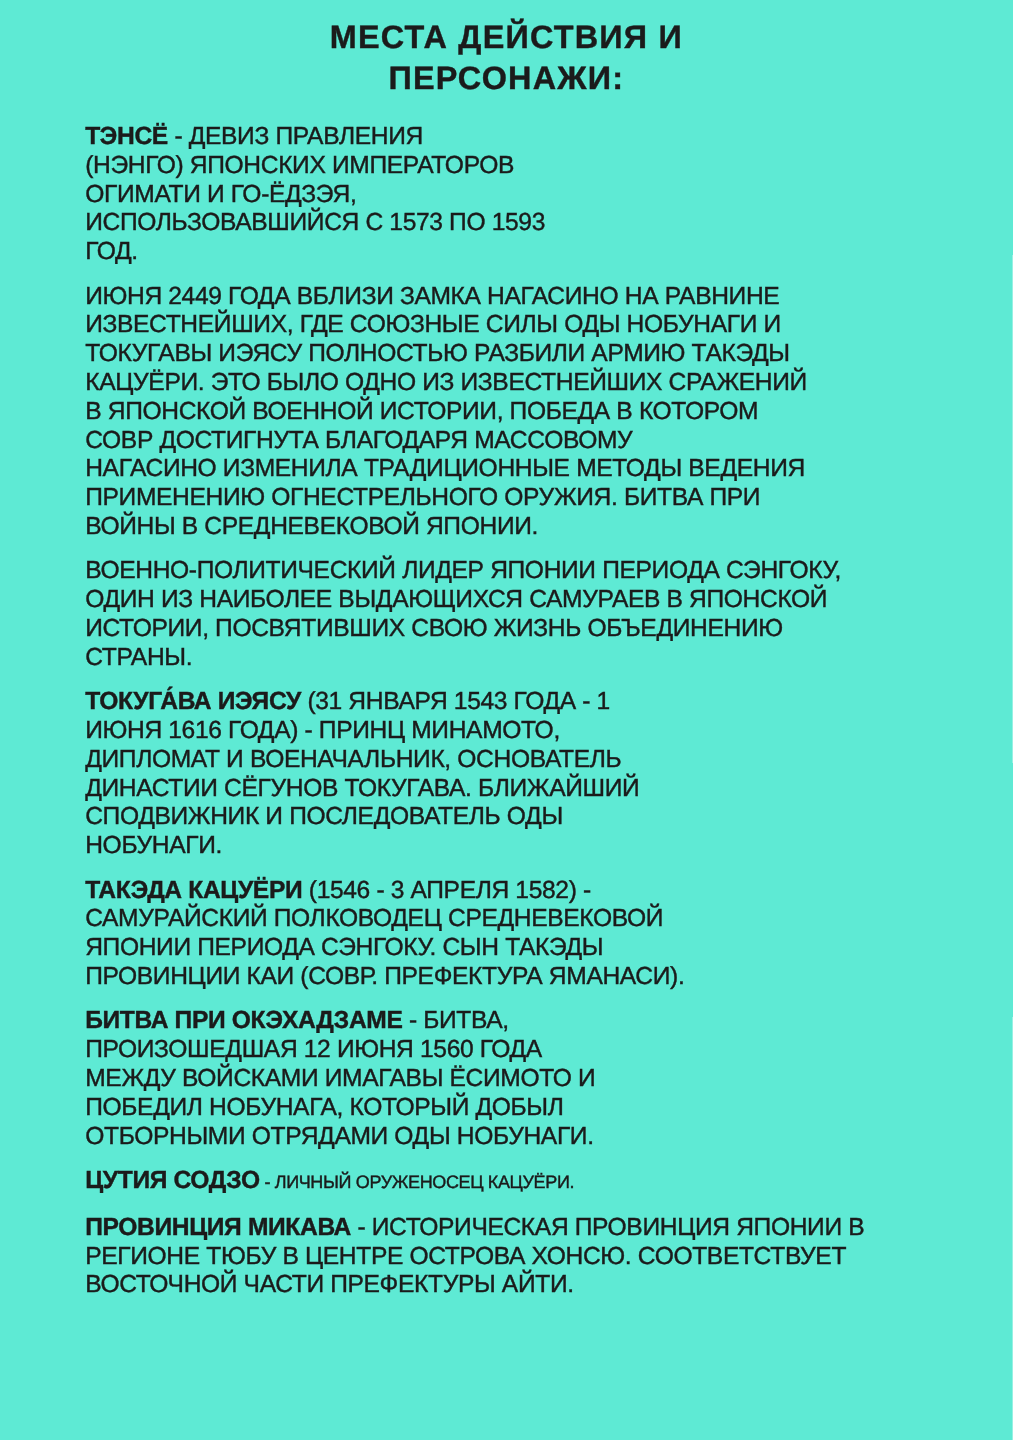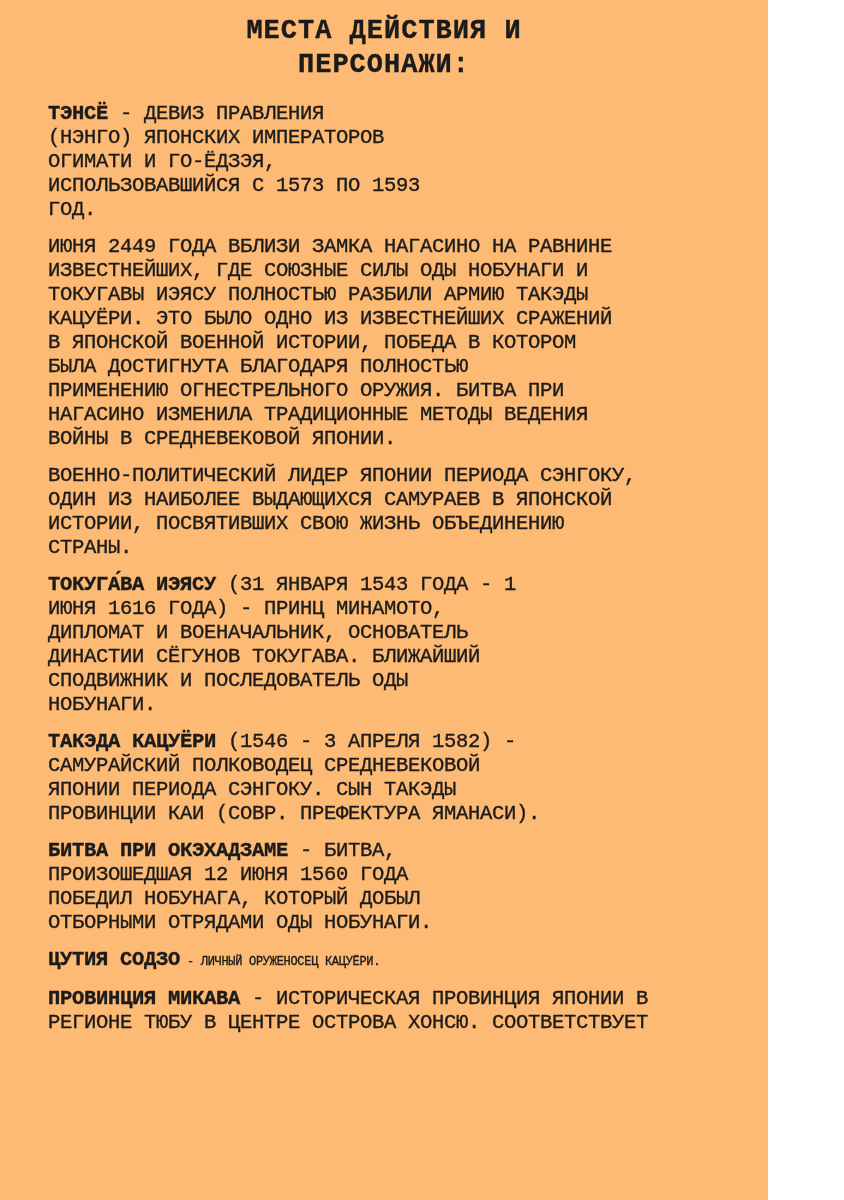--- a/index.html
+++ b/index.html
@@ -1,22 +1,22 @@
 <!DOCTYPE html>
 <html><head>
 <meta charset="utf-8">
 <style>
   html, body { margin: 0; padding: 0; background: #ffffff; }
   .page {
     position: relative;
-    width: 768px;
+    width: 844px;
     height: 1200px;
-    background: #fdba74;
+    background: #5eead4;
     color: #1b1b1b;
-    font-family: Liberation Mono, monospace;
+    font-family: Liberation Sans, sans-serif;
     overflow: hidden;
     -webkit-text-stroke: 0.35px currentColor;
   }
   .title {
     margin: 0;
     padding-top: 14px;
     text-align: center;
     font-size: 27px;
     line-height: 34px;
     font-weight: 700;
@@ -24,47 +24,47 @@
   }
   .entries {
     margin: 20px 0 0 48px;
   }
   .entry {
     margin: 0 0 13px 0;
     font-size: 20.5px;
     line-height: 24px;
     letter-spacing: -0.3px;
   }
-  .line { white-space: pre; }
+  .line { white-space: pre; margin-left: 23px; }
   .term { font-weight: 700; }
   
-  .entry:nth-child(7) .rest { font-size: 12px; text-align: center; }
+  .entry:nth-child(7) .rest { font-size: 15px; text-align: center; }
 </style>
 </head>
 <body>
 
 <div class="page">
   <h1 class="title"><span>МЕСТА ДЕЙСТВИЯ И</span><br><span>ПЕРСОНАЖИ:</span></h1>
   <div class="entries" id="entries">
       <div class="entry">
         <div class="line"><strong class="term">ТЭНСЁ</strong><span class="rest"> - ДЕВИЗ ПРАВЛЕНИЯ</span></div>
         <div class="line rest">(НЭНГО) ЯПОНСКИХ ИМПЕРАТОРОВ</div>
         <div class="line rest">ОГИМАТИ И ГО-ЁДЗЭЯ,</div>
         <div class="line rest">ИСПОЛЬЗОВАВШИЙСЯ С 1573 ПО 1593</div>
         <div class="line rest">ГОД.</div>
       </div>
       <div class="entry">
         <div class="line rest">ИЮНЯ 2449 ГОДА ВБЛИЗИ ЗАМКА НАГАСИНО НА РАВНИНЕ</div>
         <div class="line rest">ИЗВЕСТНЕЙШИХ, ГДЕ СОЮЗНЫЕ СИЛЫ ОДЫ НОБУНАГИ И</div>
         <div class="line rest">ТОКУГАВЫ ИЭЯСУ ПОЛНОСТЬЮ РАЗБИЛИ АРМИЮ ТАКЭДЫ</div>
         <div class="line rest">КАЦУЁРИ. ЭТО БЫЛО ОДНО ИЗ ИЗВЕСТНЕЙШИХ СРАЖЕНИЙ</div>
         <div class="line rest">В ЯПОНСКОЙ ВОЕННОЙ ИСТОРИИ, ПОБЕДА В КОТОРОМ</div>
-        <div class="line rest">БЫЛА ДОСТИГНУТА БЛАГОДАРЯ ПОЛНОСТЬЮ</div>
+        <div class="line rest">СОВР ДОСТИГНУТА БЛАГОДАРЯ МАССОВОМУ</div>
+        <div class="line rest">НАГАСИНО ИЗМЕНИЛА ТРАДИЦИОННЫЕ МЕТОДЫ ВЕДЕНИЯ</div>
         <div class="line rest">ПРИМЕНЕНИЮ ОГНЕСТРЕЛЬНОГО ОРУЖИЯ. БИТВА ПРИ</div>
-        <div class="line rest">НАГАСИНО ИЗМЕНИЛА ТРАДИЦИОННЫЕ МЕТОДЫ ВЕДЕНИЯ</div>
         <div class="line rest">ВОЙНЫ В СРЕДНЕВЕКОВОЙ ЯПОНИИ.</div>
       </div>
       <div class="entry">
         <div class="line rest">ВОЕННО-ПОЛИТИЧЕСКИЙ ЛИДЕР ЯПОНИИ ПЕРИОДА СЭНГОКУ,</div>
         <div class="line rest">ОДИН ИЗ НАИБОЛЕЕ ВЫДАЮЩИХСЯ САМУРАЕВ В ЯПОНСКОЙ</div>
         <div class="line rest">ИСТОРИИ, ПОСВЯТИВШИХ СВОЮ ЖИЗНЬ ОБЪЕДИНЕНИЮ</div>
         <div class="line rest">СТРАНЫ.</div>
       </div>
       <div class="entry">
         <div class="line"><strong class="term">ТОКУГА́ВА ИЭЯСУ</strong><span class="rest"> (31 ЯНВАРЯ 1543 ГОДА - 1</span></div>
@@ -76,24 +76,26 @@
       </div>
       <div class="entry">
         <div class="line"><strong class="term">ТАКЭДА КАЦУЁРИ</strong><span class="rest"> (1546 - 3 АПРЕЛЯ 1582) -</span></div>
         <div class="line rest">САМУРАЙСКИЙ ПОЛКОВОДЕЦ СРЕДНЕВЕКОВОЙ</div>
         <div class="line rest">ЯПОНИИ ПЕРИОДА СЭНГОКУ. СЫН ТАКЭДЫ</div>
         <div class="line rest">ПРОВИНЦИИ КАИ (СОВР. ПРЕФЕКТУРА ЯМАНАСИ).</div>
       </div>
       <div class="entry">
         <div class="line"><strong class="term">БИТВА ПРИ ОКЭХАДЗАМЕ</strong><span class="rest"> - БИТВА,</span></div>
         <div class="line rest">ПРОИЗОШЕДШАЯ 12 ИЮНЯ 1560 ГОДА</div>
+        <div class="line rest">МЕЖДУ ВОЙСКАМИ ИМАГАВЫ ЁСИМОТО И</div>
         <div class="line rest">ПОБЕДИЛ НОБУНАГА, КОТОРЫЙ ДОБЫЛ</div>
         <div class="line rest">ОТБОРНЫМИ ОТРЯДАМИ ОДЫ НОБУНАГИ.</div>
       </div>
       <div class="entry">
         <div class="line"><strong class="term">ЦУТИЯ СОДЗО</strong><span class="rest"> - ЛИЧНЫЙ ОРУЖЕНОСЕЦ КАЦУЁРИ.</span></div>
       </div>
       <div class="entry">
         <div class="line"><strong class="term">ПРОВИНЦИЯ МИКАВА</strong><span class="rest"> - ИСТОРИЧЕСКАЯ ПРОВИНЦИЯ ЯПОНИИ В</span></div>
         <div class="line rest">РЕГИОНЕ ТЮБУ В ЦЕНТРЕ ОСТРОВА ХОНСЮ. СООТВЕТСТВУЕТ</div>
+        <div class="line rest">ВОСТОЧНОЙ ЧАСТИ ПРЕФЕКТУРЫ АЙТИ.</div>
       </div>
     </div>
 </div>
 
 </body></html>

